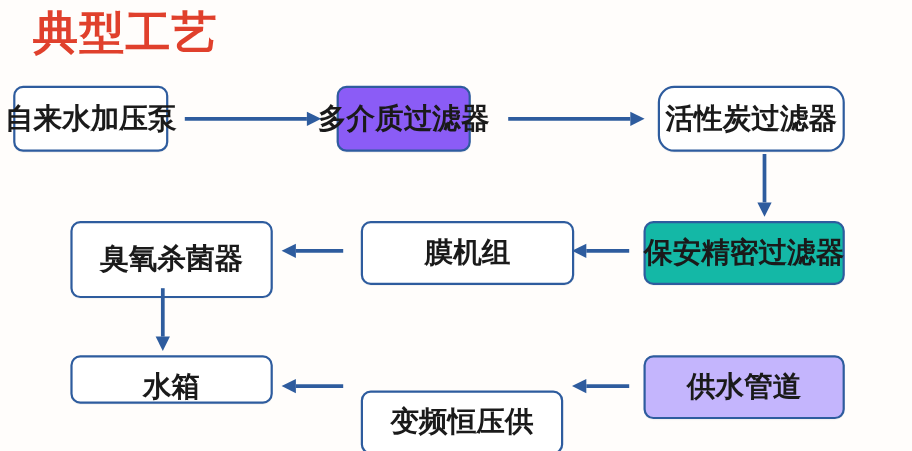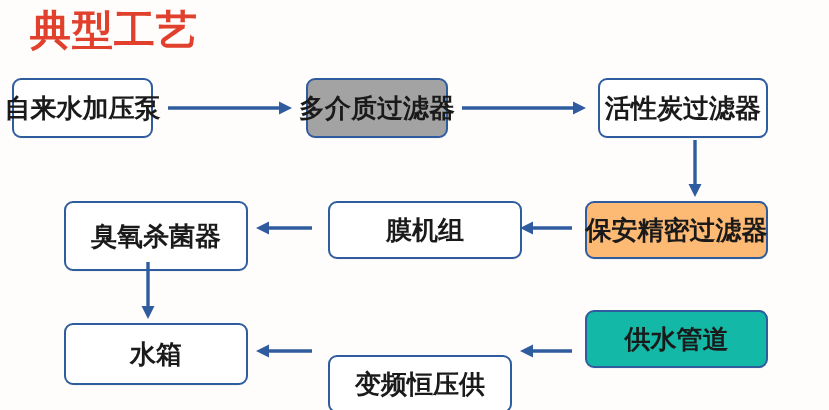--- a/index.html
+++ b/index.html
@@ -67,42 +67,42 @@
 <body>
 
 <div id="canvas">
 
   <div id="title">典型工艺</div>
 
   <div id="nodes-layer">
       <div class="node" style="left: 12px; top: 78px; width: 141px; height: 60px; border-color: rgb(46, 92, 158); background: rgb(255, 255, 255);">
         <span class="lbl">自来水加压泵</span>
       </div>
-      <div class="node" style="left: 306px; top: 78px; width: 142px; height: 60px; border-color: rgb(46, 92, 158); background: #a3a3a3;">
+      <div class="node" style="left: 306px; top: 78px; width: 122px; height: 60px; border-color: rgb(46, 92, 158); background: #8b5cf6;">
         <span class="lbl">多介质过滤器</span>
       </div>
-      <div class="node" style="left: 598px; top: 78px; width: 170px; height: 60px; border-color: rgb(46, 92, 158); background: rgb(255, 255, 255);">
+      <div class="node" style="left: 598px; top: 78px; width: 170px; height: 60px; border-color: rgb(46, 92, 158); background: rgb(255, 255, 255); border-radius: 15px;">
         <span class="lbl">活性炭过滤器</span>
       </div>
-      <div class="node" style="left: 585px; top: 201px; width: 183px; height: 58px; border-color: rgb(46, 92, 158); background: #fdba74;">
+      <div class="node" style="left: 585px; top: 201px; width: 183px; height: 58px; border-color: rgb(46, 92, 158); background: #14b8a6;">
         <span class="lbl">保安精密过滤器</span>
       </div>
       <div class="node" style="left: 328px; top: 201px; width: 194px; height: 58px; border-color: rgb(46, 92, 158); background: rgb(255, 255, 255);">
         <span class="lbl">膜机组</span>
       </div>
       <div class="node" style="left: 64px; top: 201px; width: 184px; height: 70px; border-color: rgb(46, 92, 158); background: rgb(255, 255, 255);">
         <span class="lbl">臭氧杀菌器</span>
       </div>
-      <div class="node" style="left: 64px; top: 323px; width: 184px; height: 62px; border-color: rgb(46, 92, 158); background: rgb(255, 255, 255);">
+      <div class="node" style="left: 64px; top: 323px; width: 184px; height: 44px; border-color: rgb(46, 92, 158); background: rgb(255, 255, 255); align-items: flex-end;">
         <span class="lbl">水箱</span>
       </div>
       <div class="node" style="left: 328px; top: 323px; width: 184px; height: 58px; border-color: rgb(46, 92, 158); background: rgb(255, 255, 255); margin-top: 32px;">
         <span class="lbl">变频恒压供</span>
       </div>
-      <div class="node" style="left: 585px; top: 310px; width: 183px; height: 58px; border-color: rgb(46, 92, 158); background: #14b8a6;">
+      <div class="node" style="left: 585px; top: 323px; width: 183px; height: 58px; border-color: rgb(46, 92, 158); background: #c4b5fd;">
         <span class="lbl">供水管道</span>
       </div>
     </div>
   <div id="edges-layer">
       <svg class="arrow-svg" width="148" height="24" style="left: 156px; top: 96px;">
         <line x1="12" y1="12" x2="123" y2="12" stroke="#2e5c9e"></line>
         <polygon points="136,12 123,5.5 123,18.5" fill="#2e5c9e"></polygon>
       </svg>
       <svg class="arrow-svg" width="148" height="24" style="left: 450px; top: 96px;">
         <line x1="12" y1="12" x2="123" y2="12" stroke="#2e5c9e"></line>

